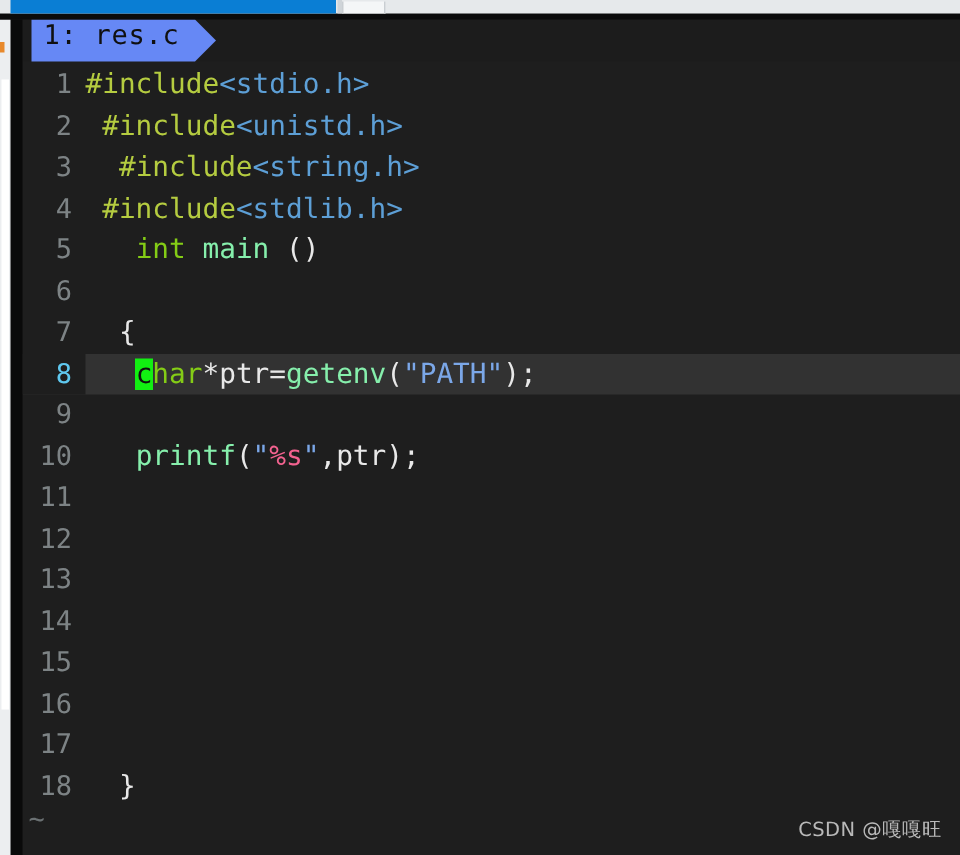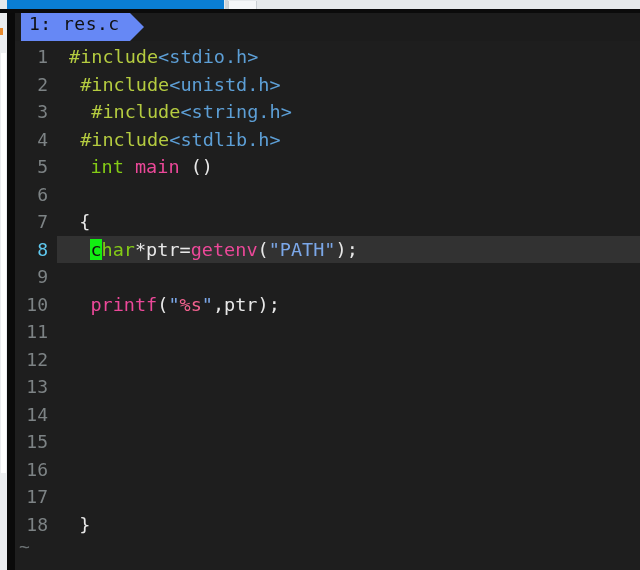--- a/index.html
+++ b/index.html
@@ -131,24 +131,24 @@
     flex:1 1 auto;
     position:relative;
     height:27.5px;
     line-height:27.5px;
     color:#e8e8e8;
   }
   .row.current { background:#323232; }
   .row.current .gutter { background:#1e1e1e; }
 
   
-  .t-pre   { color:#b5cc40;margin-left:12px; }  
+  .t-pre   { color:#b5cc40; }  
   .t-hdr   { color:#5d9fd6;margin-top:20px; }  
   .t-kw    { color:#84cc16; }  
-  .t-fn    { color:#ec4899; }  
+  .t-fn    { color:#86efac; }  
   .t-pun   { color:#e8e8e8; }
   .t-str   { color:#7ba7e8; }  
   .t-fmt   { color:#f2628f; }  
 
   .cursor {
     background:#12ef12;
     color:#101010;
   }
 
   
@@ -194,14 +194,15 @@
         <span>1: res.c</span>
       </div>
       <div id="tabpoint" style="left: 115px; border-left-color: rgb(102, 136, 245);"></div>
     </div>
 
     <div id="code"><div class="row"><span class="gutter">1</span><span class="text"><span class="t-pre">#include</span><span class="t-hdr">&lt;stdio.h&gt;</span></span></div><div class="row"><span class="gutter">2</span><span class="text"><span class="t-pun"> </span><span class="t-pre">#include</span><span class="t-hdr">&lt;unistd.h&gt;</span></span></div><div class="row"><span class="gutter">3</span><span class="text"><span class="t-pun">  </span><span class="t-pre">#include</span><span class="t-hdr">&lt;string.h&gt;</span></span></div><div class="row"><span class="gutter">4</span><span class="text"><span class="t-pun"> </span><span class="t-pre">#include</span><span class="t-hdr">&lt;stdlib.h&gt;</span></span></div><div class="row"><span class="gutter">5</span><span class="text"><span class="t-pun">   </span><span class="t-kw">int</span><span class="t-pun"> </span><span class="t-fn">main</span><span class="t-pun"> ()</span></span></div><div class="row"><span class="gutter">6</span><span class="text"></span></div><div class="row"><span class="gutter">7</span><span class="text"><span class="t-pun">  </span><span class="t-pun">{</span></span></div><div class="row current" style="background: rgb(50, 50, 50);"><span class="gutter">8</span><span class="text"><span class="t-pun">   </span><span class="cursor" style="background: rgb(18, 239, 18);">c</span><span class="t-kw">har</span><span class="t-pun">*ptr=</span><span class="t-fn">getenv</span><span class="t-pun">(</span><span class="t-str">"PATH"</span><span class="t-pun">)</span><span class="t-pun">;</span></span></div><div class="row"><span class="gutter">9</span><span class="text"></span></div><div class="row"><span class="gutter">10</span><span class="text"><span class="t-pun">   </span><span class="t-fn">printf</span><span class="t-pun">(</span><span class="t-str">"</span><span class="t-fmt">%s</span><span class="t-str">"</span><span class="t-pun">,ptr);</span></span></div><div class="row"><span class="gutter">11</span><span class="text"></span></div><div class="row"><span class="gutter">12</span><span class="text"></span></div><div class="row"><span class="gutter">13</span><span class="text"></span></div><div class="row"><span class="gutter">14</span><span class="text"></span></div><div class="row"><span class="gutter">15</span><span class="text"></span></div><div class="row"><span class="gutter">16</span><span class="text"></span></div><div class="row"><span class="gutter">17</span><span class="text"></span></div><div class="row"><span class="gutter">18</span><span class="text"><span class="t-pun">  </span><span class="t-pun">}</span></span></div></div>
 
     <div id="tilde">~</div>
   </div>
 
+  <div id="watermark">CSDN @嘎嘎旺</div>
 
 </div>
 
 </body></html>

